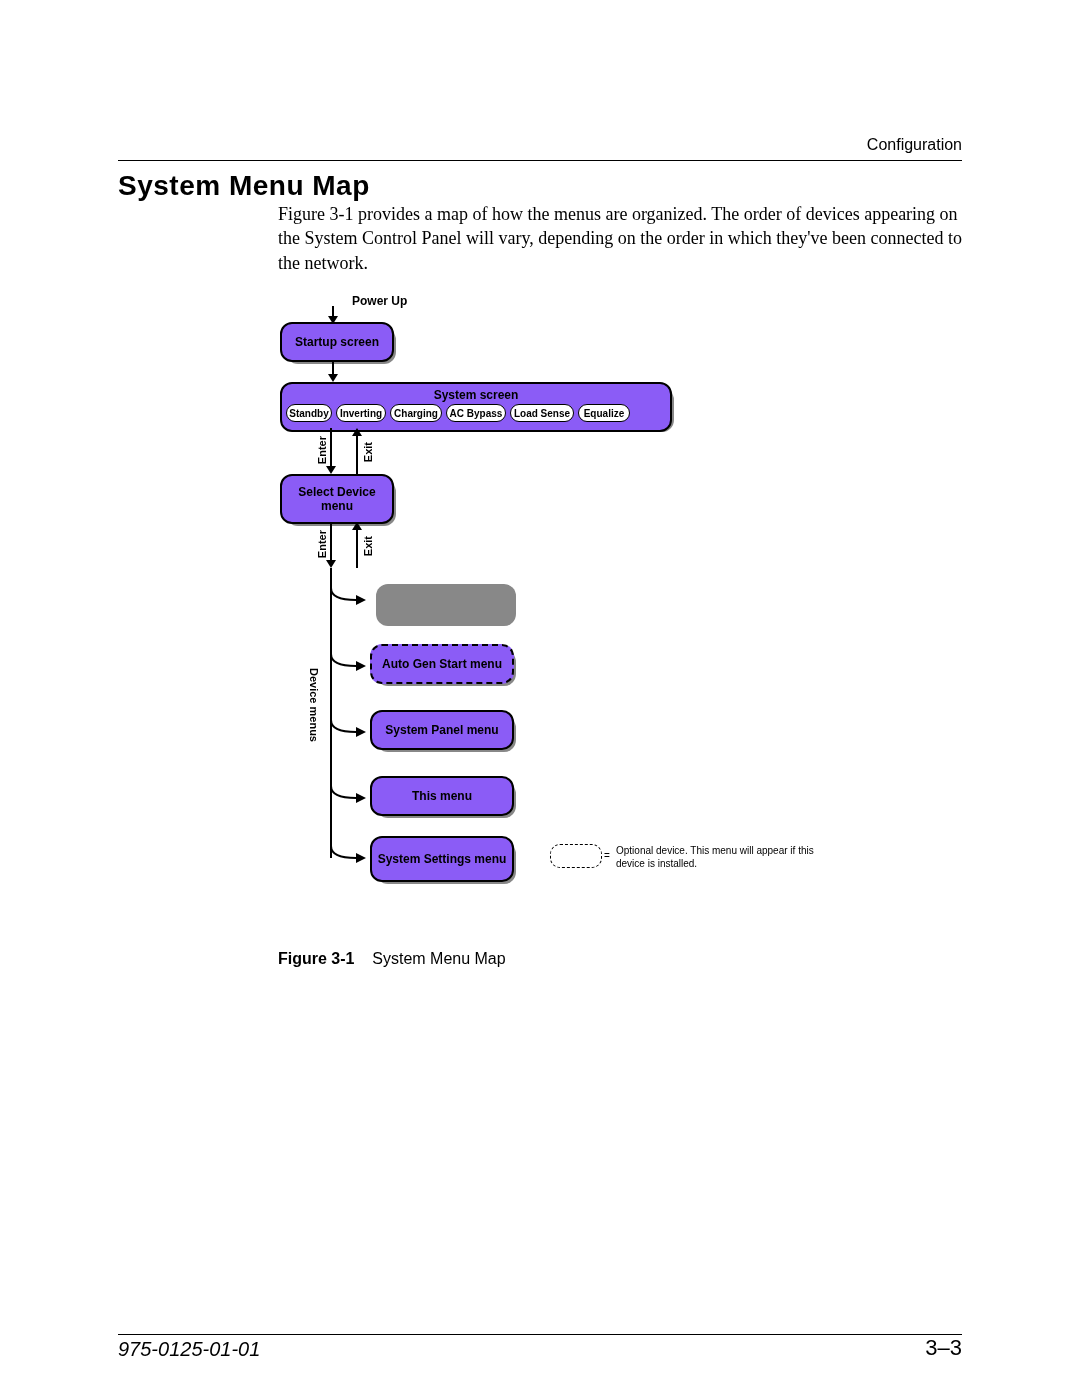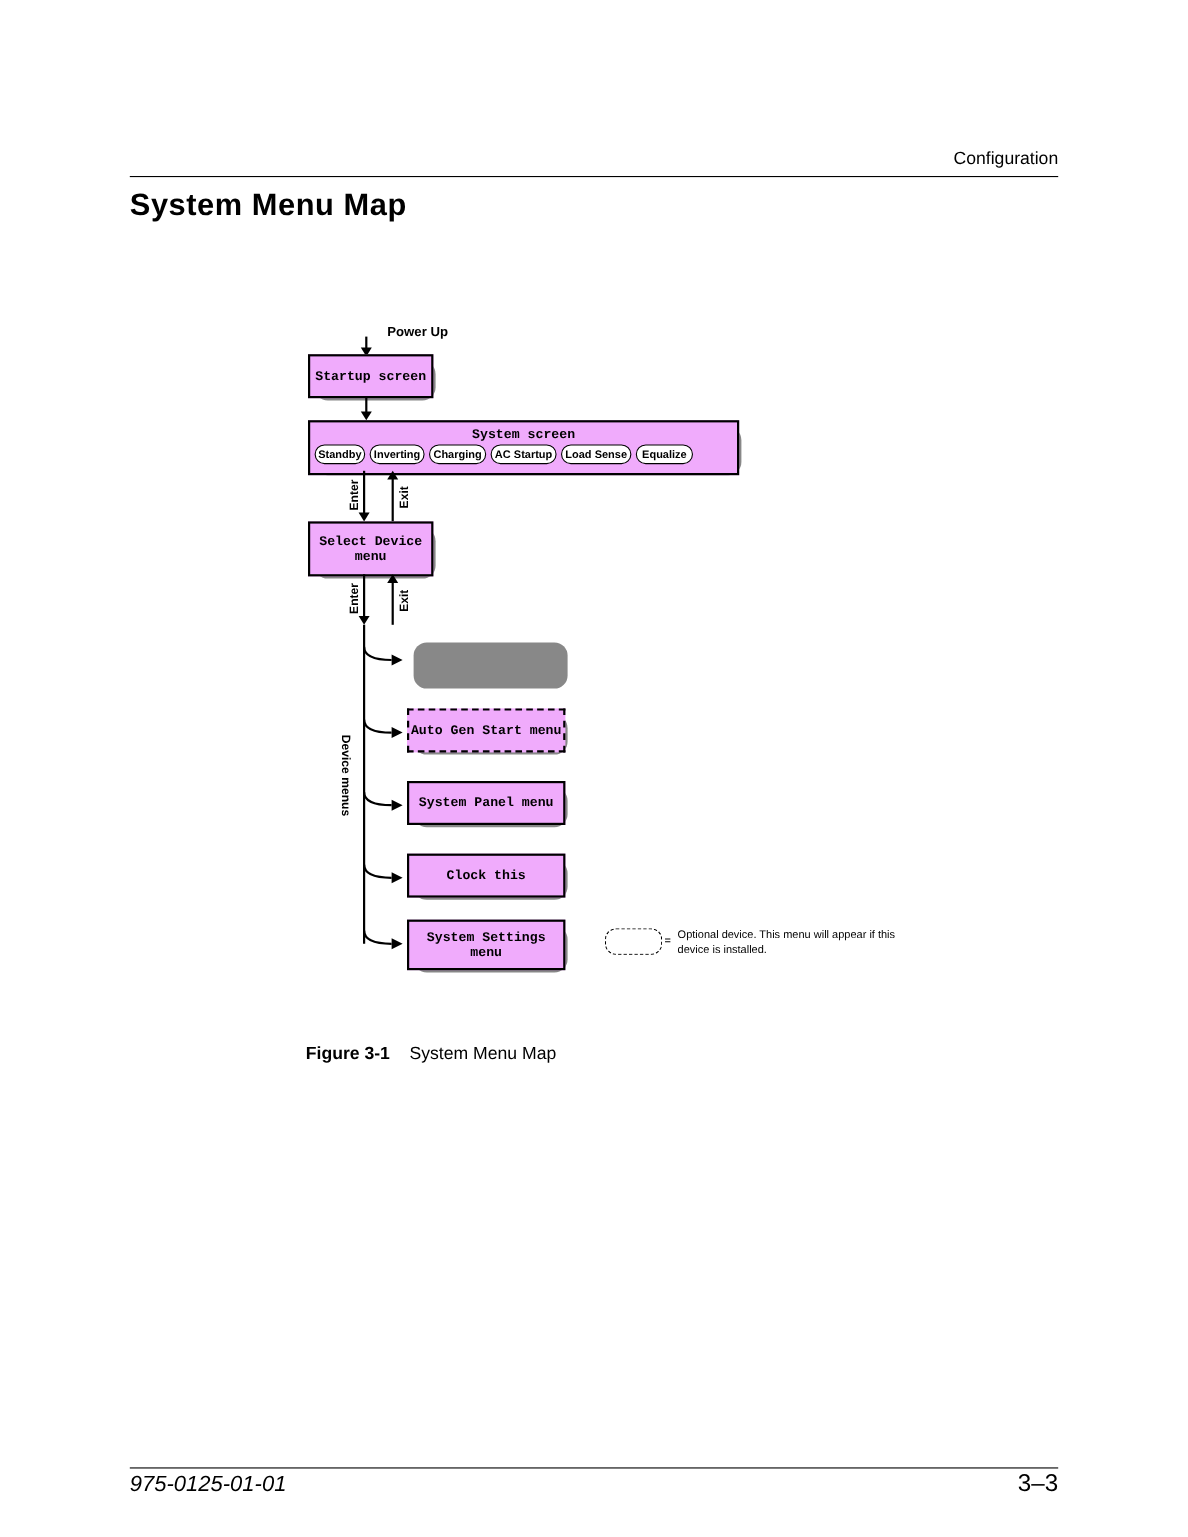--- a/index.html
+++ b/index.html
@@ -7,39 +7,40 @@
 .header-line{position:absolute;left:118px;right:118px;top:160px;border-top:1px solid #000;}
 .section-label{position:absolute;right:118px;top:136px;font-size:16px;font-family:Arial,Helvetica,sans-serif;}
 .title{position:absolute;left:118px;top:170px;font-family:Arial,Helvetica,sans-serif;font-weight:bold;font-size:28px;letter-spacing:0.5px;}
 .intro{position:absolute;left:278px;right:118px;top:202px;font-family:Georgia,'Times New Roman',serif;font-size:18px;line-height:1.35;}
 .footer-line{position:absolute;left:118px;right:118px;bottom:62px;border-top:1px solid #000;}
 .footer-left{position:absolute;left:118px;bottom:36px;font-size:20px;font-style:italic;}
 .footer-right{position:absolute;right:118px;bottom:36px;font-size:22px;}
 .figure{position:absolute;left:278px;top:288px;width:680px;height:640px;}
 .caption{position:absolute;left:278px;top:906px;font-size:16px;margin-top:44px;}
 .caption b{font-weight:bold;}
-.box{position:absolute;background:#f0abfc;border:2px solid #000;border-radius:0;text-align:center;font-weight:bold;font-size:12px;display:flex;align-items:center;justify-content:center;line-height:1.2;font-family:Liberation Mono, monospace;}
+.box{position:absolute;background:#8b5cf6;border:2px solid #000;border-radius:12px;text-align:center;font-weight:bold;font-size:12px;display:flex;align-items:center;justify-content:center;line-height:1.2;}
 .shadow{position:absolute;background:#888;border-radius:12px;}
 .pill{position:absolute;background:#fff;border:1.5px solid #000;border-radius:10px;font-weight:bold;font-size:10px;display:flex;align-items:center;justify-content:center;padding:0 0;}
 .label{position:absolute;font-weight:bold;font-size:12px;}
 .vlabel{position:absolute;font-weight:bold;font-size:11px;writing-mode:vertical-rl;text-orientation:mixed;}
 .vlabel.rot{transform:rotate(180deg);}
 .legend-box{position:absolute;border:1px dashed #000;border-radius:10px;}
 .legend-text{position:absolute;font-size:10px;line-height:1.3;}
 .legend-eq{position:absolute;font-size:10px;}
 svg{position:absolute;overflow:visible;}
 </style>
 </head>
 <body>
 
 <div class="page">
 
   <div class="section-label">Configuration</div>
   <div class="header-line"></div>
   <div class="title">System Menu Map</div>
+  <div class="intro">Figure 3-1 provides a map of how the menus are organized. The order of devices appearing on the System Control Panel will vary, depending on the order in which they've been connected to the network.</div>
 
   <div class="figure">
 
     <div class="label" style="left:26px;top:6px;margin-left:48px;">Power Up</div>
 
     <svg style="left:50px;top:18px;" width="10" height="18">
       <line x1="5" y1="0" x2="5" y2="12" stroke="#000" stroke-width="2"></line>
       <polygon points="0,10 10,10 5,18" fill="#000"></polygon>
     </svg>
 
@@ -52,21 +53,21 @@
     </svg>
 
     <div class="shadow" style="left:8px;top:100px;width:388px;height:44px;"></div>
     <div class="box" style="left:2px;top:94px;width:388px;height:44px;justify-content:flex-start;padding-top:2px;flex-direction:column;">
       <div style="font-weight:bold;font-size:12px;margin-top:2px;">System screen</div>
     </div>
 
     <div class="pill" style="left:8px; top:116px;width:44px;height:16px;">Standby</div>
     <div class="pill" style="left:58px; top:116px;width:48px;height:16px;">Inverting</div>
     <div class="pill" style="left:112px;top:116px;width:50px;height:16px;">Charging</div>
-    <div class="pill" style="left:168px;top:116px;width:58px;height:16px;">AC Startup</div>
+    <div class="pill" style="left:168px;top:116px;width:58px;height:16px;">AC Bypass</div>
     <div class="pill" style="left:232px;top:116px;width:62px;height:16px;">Load Sense</div>
     <div class="pill" style="left:300px;top:116px;width:50px;height:16px;">Equalize</div>
 
     <svg style="left:48px;top:140px;" width="10" height="46">
       <line x1="5" y1="0" x2="5" y2="40" stroke="#000" stroke-width="2"></line>
       <polygon points="0,38 10,38 5,46" fill="#000"></polygon>
     </svg>
     <svg style="left:74px;top:140px;" width="10" height="46">
       <line x1="5" y1="6" x2="5" y2="46" stroke="#000" stroke-width="2"></line>
       <polygon points="0,8 10,8 5,0" fill="#000"></polygon>
@@ -108,21 +109,21 @@
 
     <div class="shadow" style="left:98px;top:296px;width:140px;height:42px;"></div>
 
     <div class="shadow" style="left:98px;top:362px;width:140px;height:36px;"></div>
     <div class="box" style="left:92px;top:356px;width:140px;height:36px;border-style:dashed;">Auto Gen Start menu</div>
 
     <div class="shadow" style="left:98px;top:428px;width:140px;height:36px;"></div>
     <div class="box" style="left:92px;top:422px;width:140px;height:36px;">System Panel menu</div>
 
     <div class="shadow" style="left:98px;top:494px;width:140px;height:36px;"></div>
-    <div class="box" style="left:92px;top:488px;width:140px;height:36px;">Clock this</div>
+    <div class="box" style="left:92px;top:488px;width:140px;height:36px;">This menu</div>
 
     <div class="shadow" style="left:98px;top:554px;width:140px;height:42px;"></div>
     <div class="box" style="left:92px;top:548px;width:140px;height:42px;">System Settings menu</div>
 
     <div class="legend-box" style="left:272px;top:556px;width:50px;height:22px;"></div>
     <div class="legend-eq" style="left:326px;top:562px;">=</div>
     <div class="legend-text" style="left:338px;top:556px;width:210px;">Optional device. This menu will appear if this device is installed.</div>
 
   </div>
 

